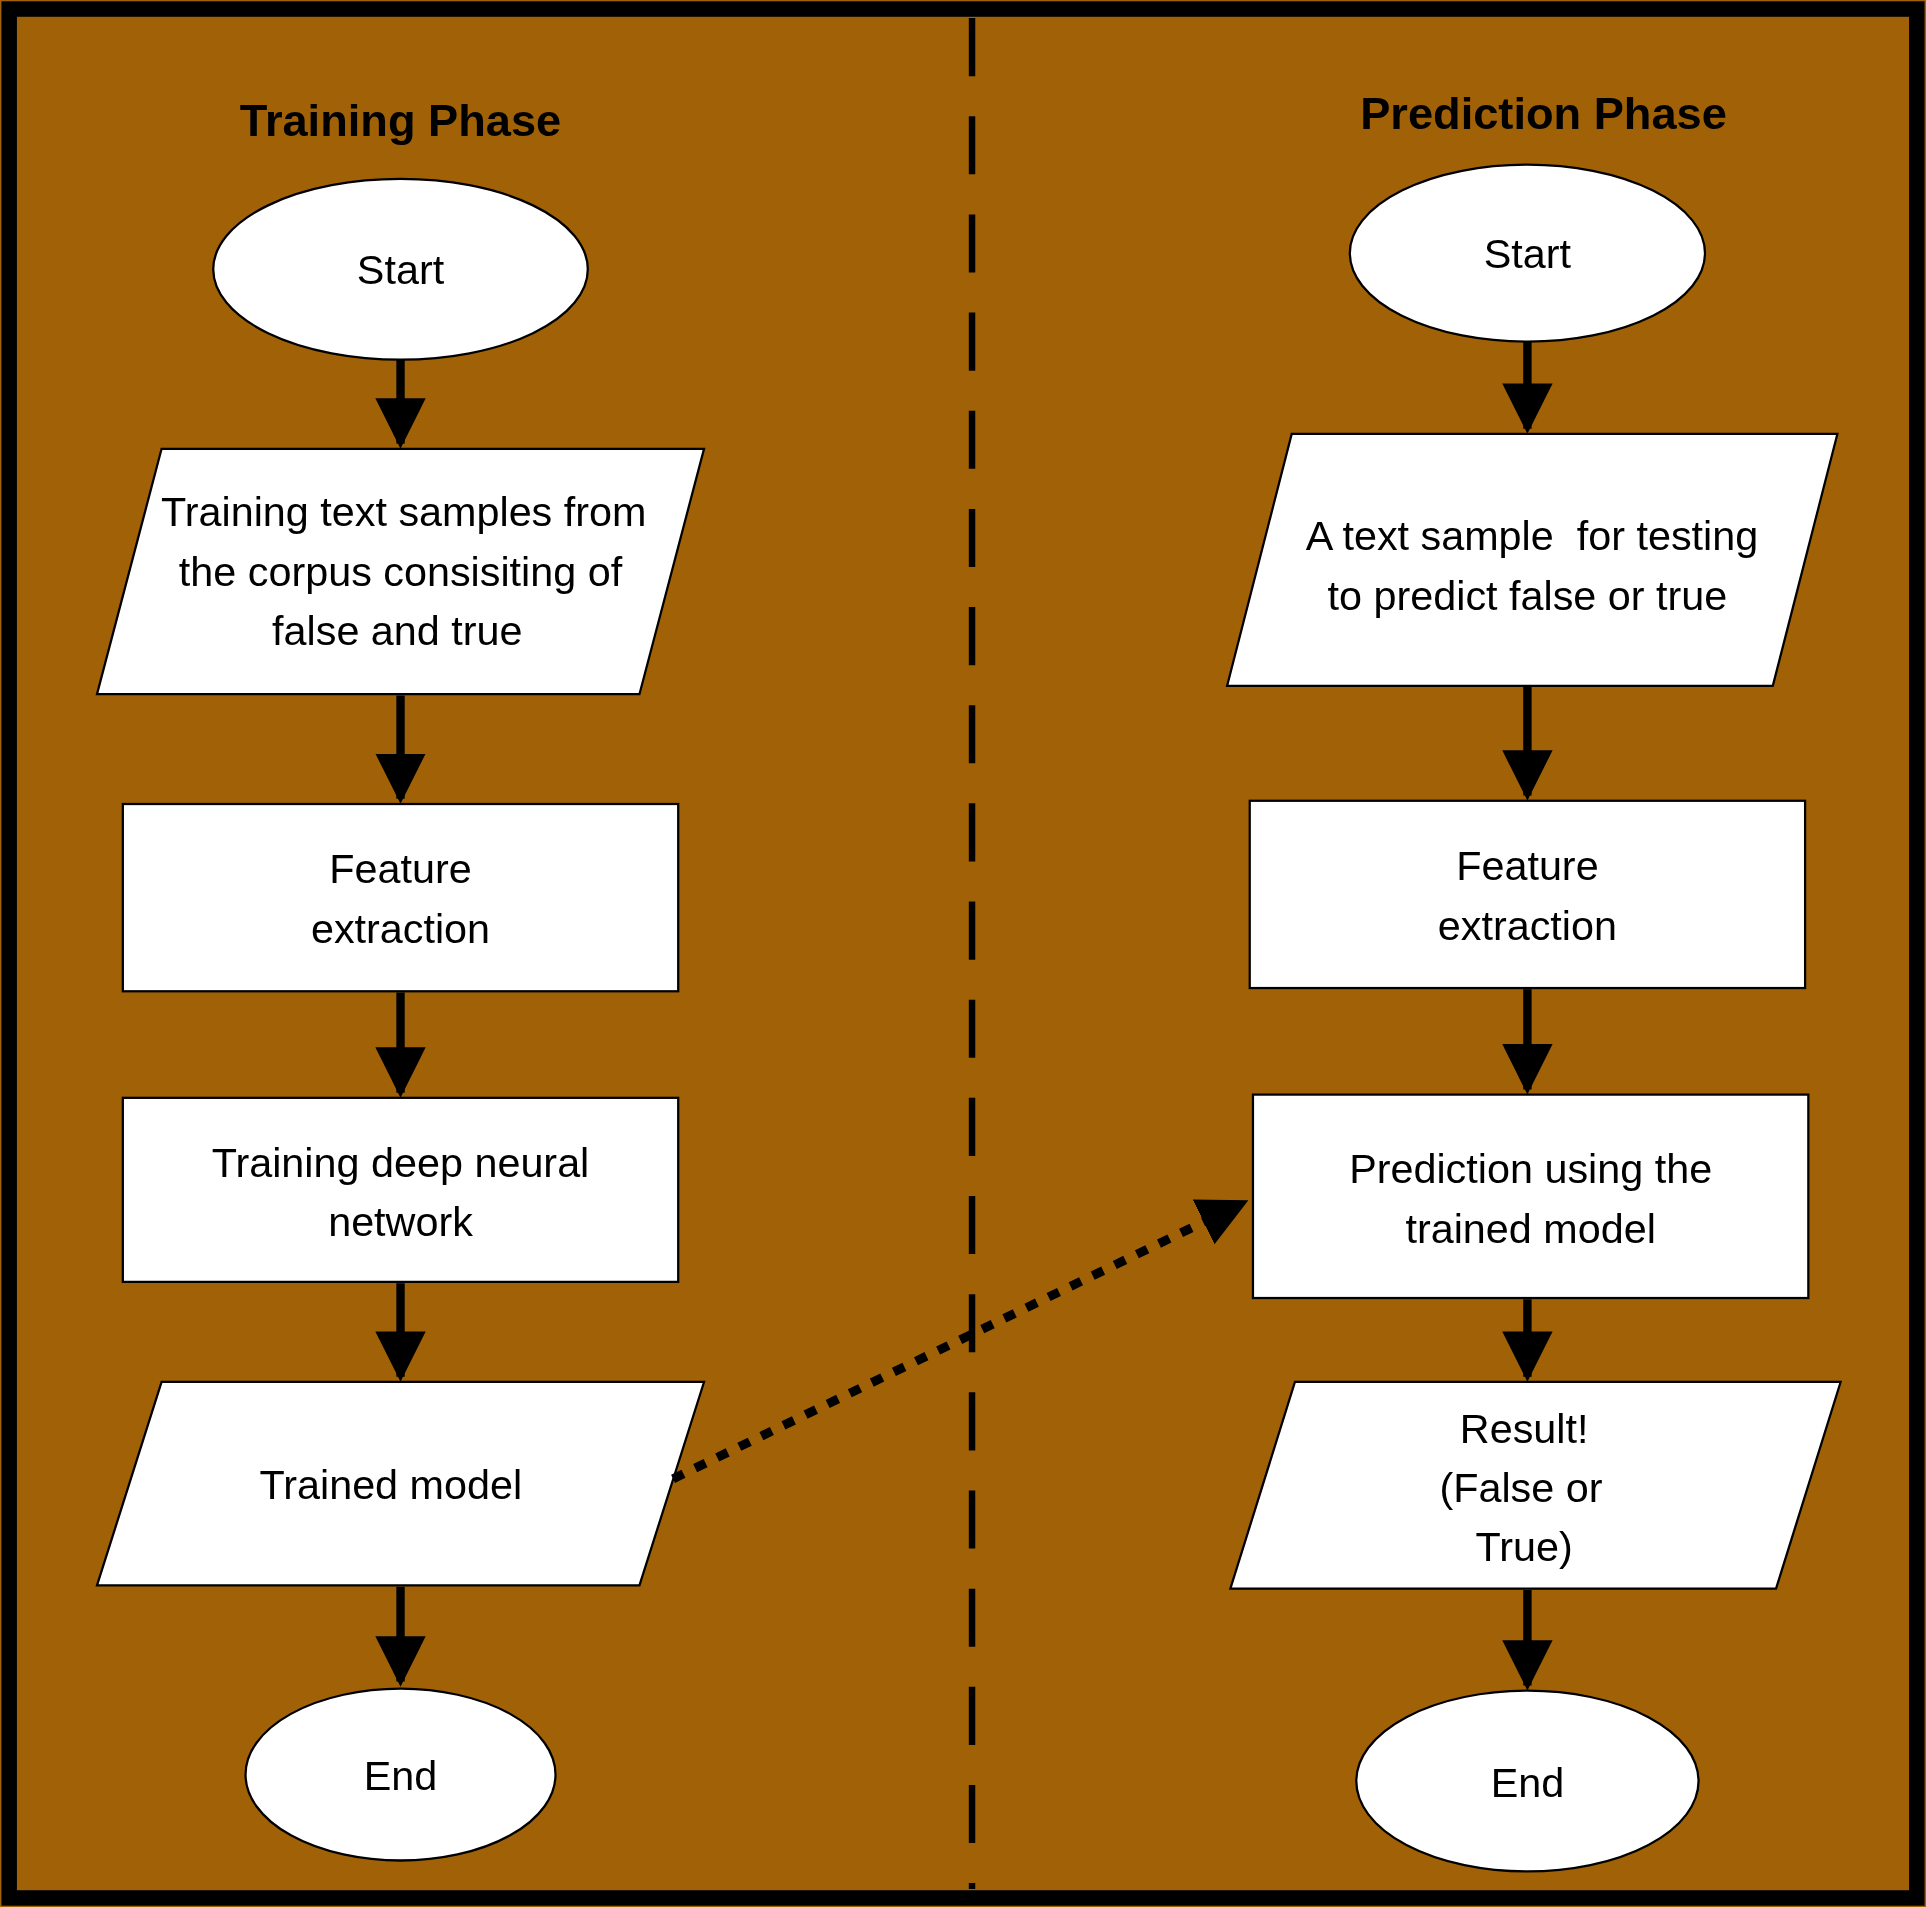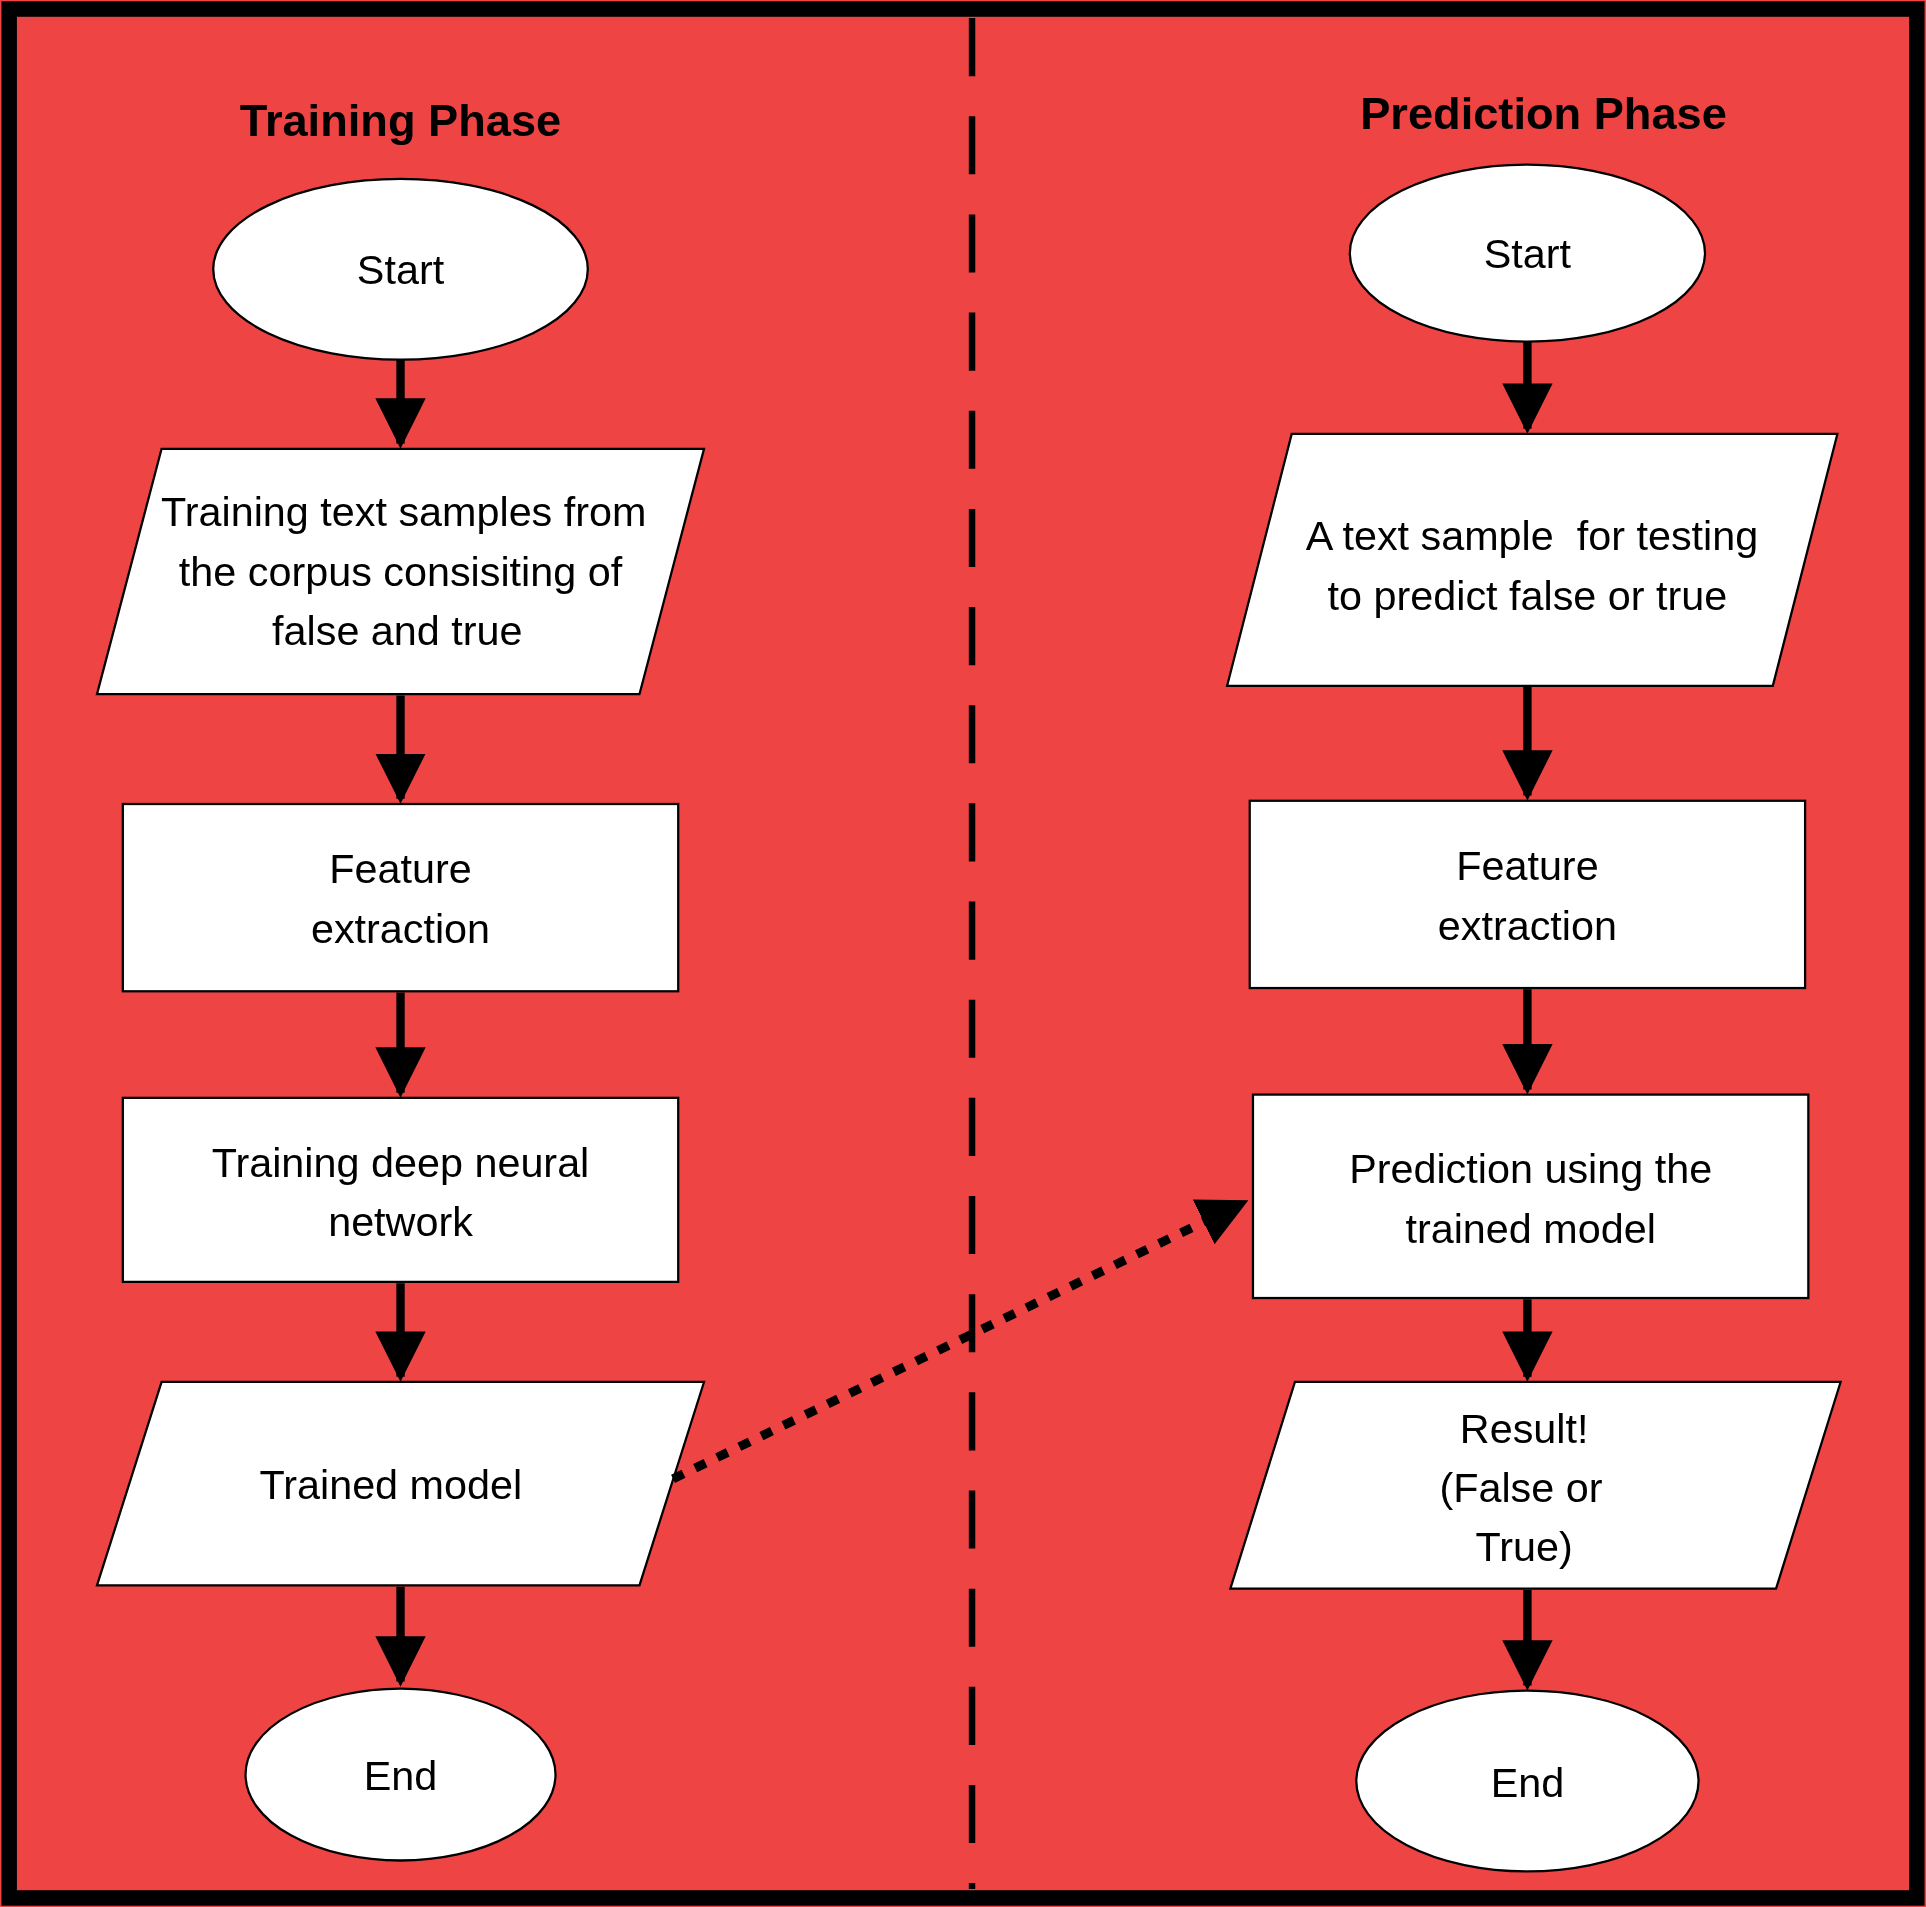--- a/index.html
+++ b/index.html
@@ -4,21 +4,21 @@
 <style>
   html, body {
     margin: 0;
     padding: 0;
     background: #ffffff;
   }
   .stage {
     width: 1926px;
     height: 1907px;
     position: relative;
-    background: #ef4444;
+    background: #a16207;
     text-align: center;
   }
   svg { display: block; }
   svg text {
     font-family: "Liberation Sans", sans-serif;
     fill: #000000;
     white-space: pre;
   }
   .node-label   { font-size: 64px; }
   .phase-title  { font-size: 70px; font-weight: bold; }

